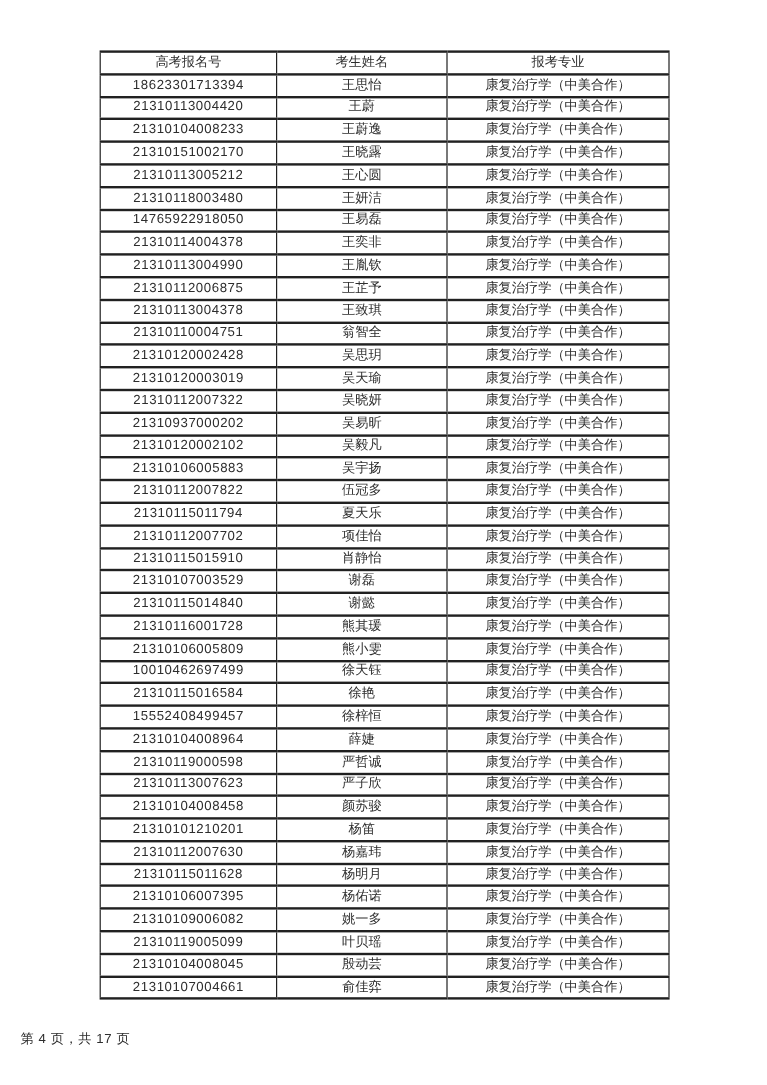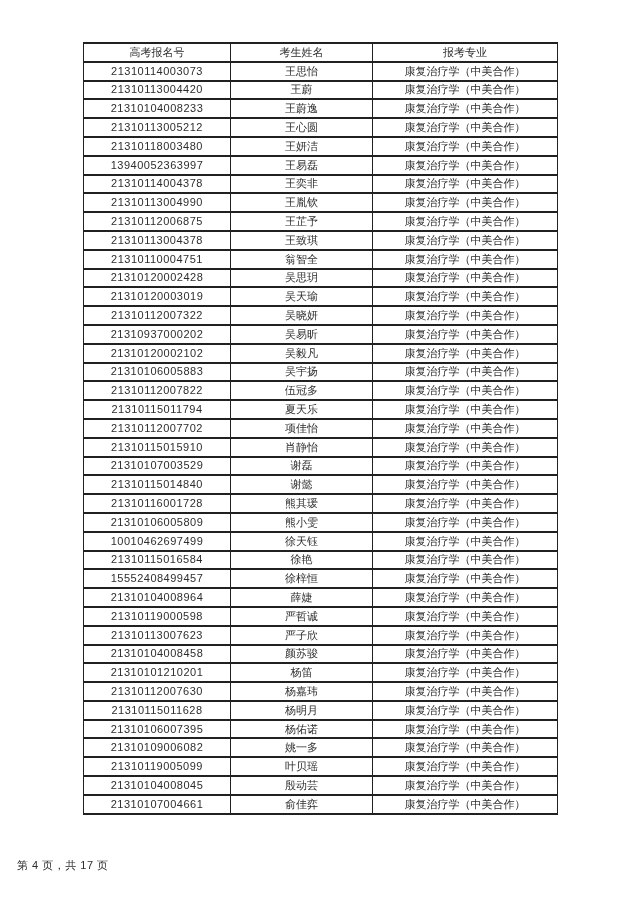--- a/index.html
+++ b/index.html
@@ -71,46 +71,51 @@
     </colgroup>
     <thead>
       <tr>
         <th>高考报名号</th>
         <th>考生姓名</th>
         <th>报考专业</th>
       </tr>
     </thead>
     <tbody>
         <tr>
-          <td class="cell-id">21310114003073</td>
+          <td class="cell-id">18623301713394</td>
           <td class="cell-name">王思怡</td>
           <td class="cell-major">康复治疗学（中美合作）</td>
         </tr>
         <tr>
           <td class="cell-id">21310113004420</td>
           <td class="cell-name">王蔚</td>
           <td class="cell-major">康复治疗学（中美合作）</td>
         </tr>
         <tr>
           <td class="cell-id">21310104008233</td>
           <td class="cell-name">王蔚逸</td>
           <td class="cell-major">康复治疗学（中美合作）</td>
         </tr>
         <tr>
+          <td class="cell-id">21310151002170</td>
+          <td class="cell-name">王晓露</td>
+          <td class="cell-major">康复治疗学（中美合作）</td>
+        </tr>
+        <tr>
           <td class="cell-id">21310113005212</td>
           <td class="cell-name">王心圆</td>
           <td class="cell-major">康复治疗学（中美合作）</td>
         </tr>
         <tr>
           <td class="cell-id">21310118003480</td>
           <td class="cell-name">王妍洁</td>
           <td class="cell-major">康复治疗学（中美合作）</td>
         </tr>
         <tr>
-          <td class="cell-id">13940052363997</td>
+          <td class="cell-id">14765922918050</td>
           <td class="cell-name">王易磊</td>
           <td class="cell-major">康复治疗学（中美合作）</td>
         </tr>
         <tr>
           <td class="cell-id">21310114004378</td>
           <td class="cell-name">王奕非</td>
           <td class="cell-major">康复治疗学（中美合作）</td>
         </tr>
         <tr>
           <td class="cell-id">21310113004990</td>

